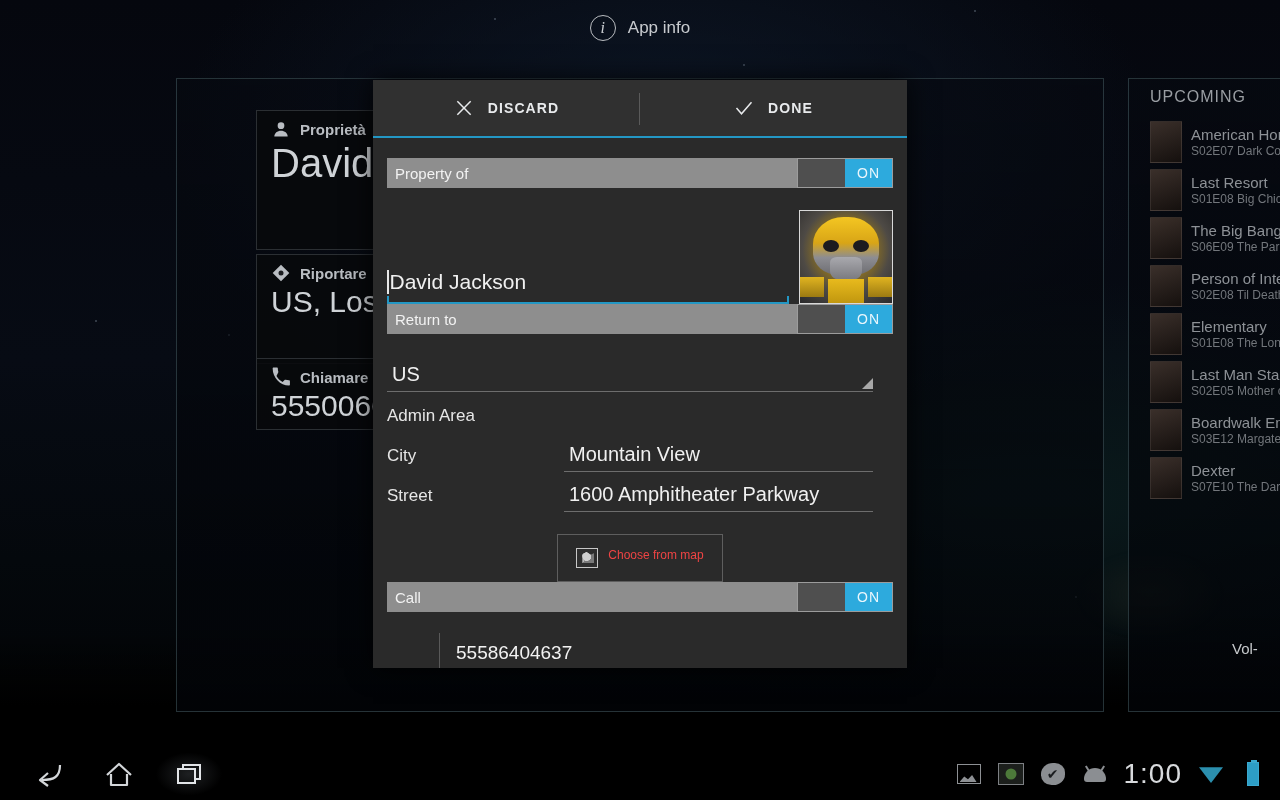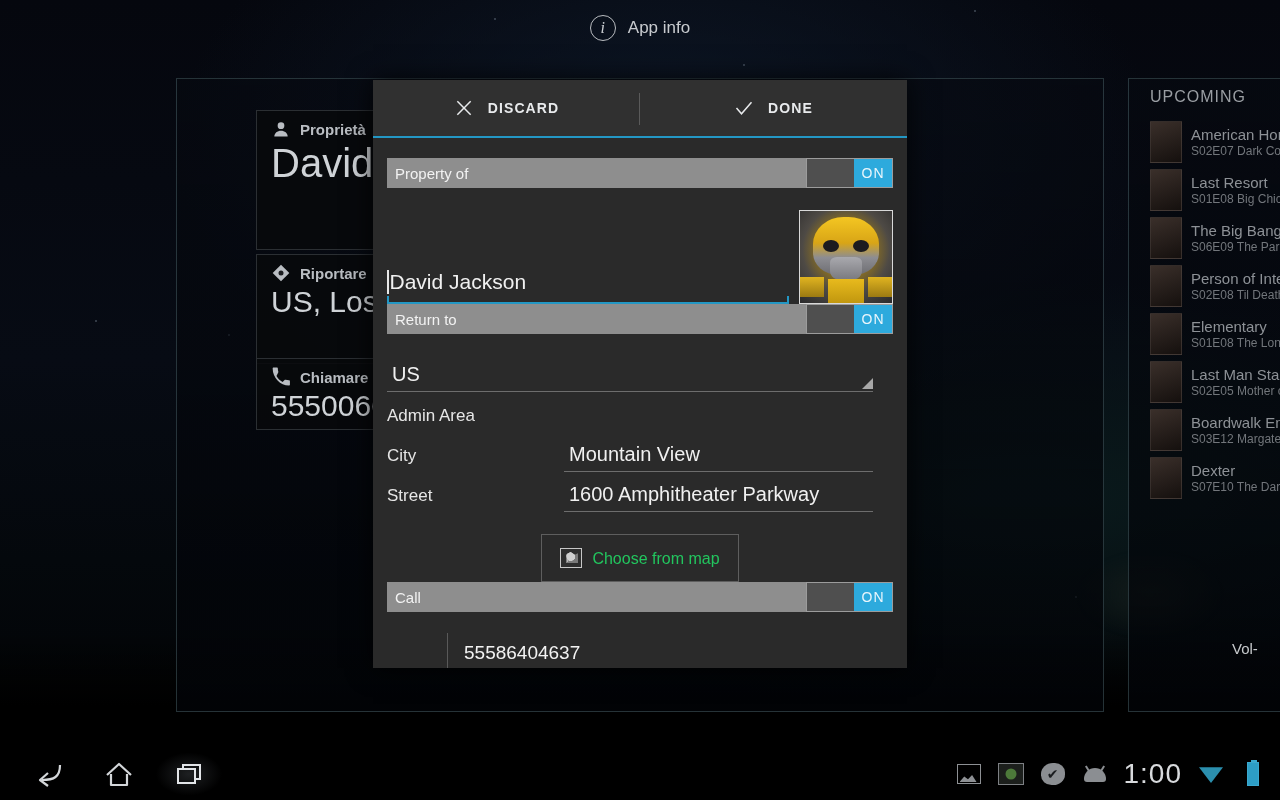--- a/index.html
+++ b/index.html
@@ -132,21 +132,21 @@
   .section-bar {
     margin: 0 14px; height: 30px;
     background: #8e8e8e;
     display: flex; align-items: center;
     position: relative;
   }
   .section-bar .sb-label {
     color: #f2f2f2; font-size: 15px; padding-left: 8px;
   }
   .toggle {
-    position: absolute; right: 0; top: 0; height: 30px; width: 87px;
+    position: absolute; right: 0; top: 0; height: 30px; width: 96px;
     display: flex; align-items: stretch;
     border: 1px solid #9c9c9c;
   }
   .toggle .t-off { flex: 0 0 47px; background: #4f4f4f; }
   .toggle .t-on {
     flex: 1; background: #2daadd;
     display: flex; align-items: center; justify-content: center;
     color: #e9f6fc; font-size: 14px; letter-spacing: 1px;
   }
 
@@ -209,40 +209,40 @@
   .addr-input .av { color: #f0f0f0; font-size: 20px; padding-left: 5px; }
   .addr-input .spinner-tri {
     position: absolute; right: 0; bottom: 2px;
     width: 0; height: 0;
     border-left: 11px solid transparent;
     border-bottom: 11px solid #a8a8a8;
   }
   
   #map-btn-row { display: flex; justify-content: center; padding-top: 22px; }
   #map-btn {
-    display: flex; align-items: flex-end; gap: 10px;
+    display: flex; align-items: flex-start; gap: 10px;
     border: 1px solid #5e5e5e;
     padding: 13px 18px;
-    color: #22c55e; font-size: 16px;
+    color: #ef4444; font-size: 12px;
     cursor: pointer;
   }
   #map-btn .map-ic {
     width: 22px; height: 20px; flex: 0 0 22px;
     border: 1.5px solid #c7c7c7;
     position: relative; background: #2e2e2e;
   }
   #map-btn .map-ic::after {
     content: ""; position: absolute; left: 5px; top: 3px; width: 12px; height: 11px;
     background: radial-gradient(circle at 40% 40%, #cfcfcf 0 45%, transparent 46%),
                 linear-gradient(120deg, #b9b9b9 0 40%, #7a7a7a 41% 100%);
     clip-path: polygon(0 20%, 35% 0, 70% 25%, 100% 10%, 100% 100%, 0 100%);
   }
 
   
-  #phone-row { display: flex; align-items: center; padding: 22px 14px 0 14px; height: 60px; }
+  #phone-row { display: flex; align-items: center; padding: 22px 14px 0 6px; height: 60px; }
   #phone-icon {
     width: 60px; flex: 0 0 60px;
     display: flex; align-items: center; justify-content: center;
     position: relative;
   }
   #phone-field {
     flex: 1; height: 40px; position: relative;
     border-left: 1px solid #595959;
     display: flex; align-items: center;
   }

